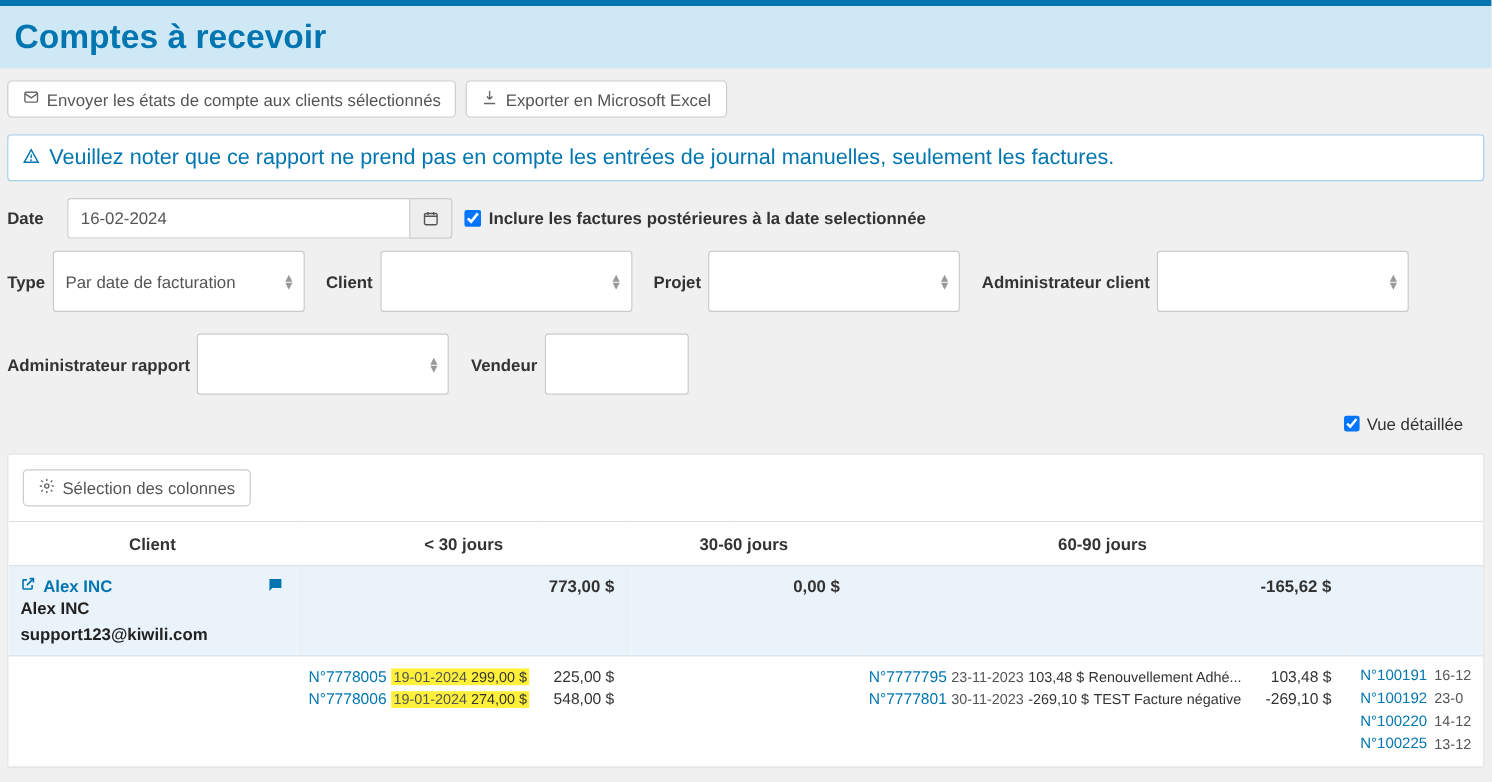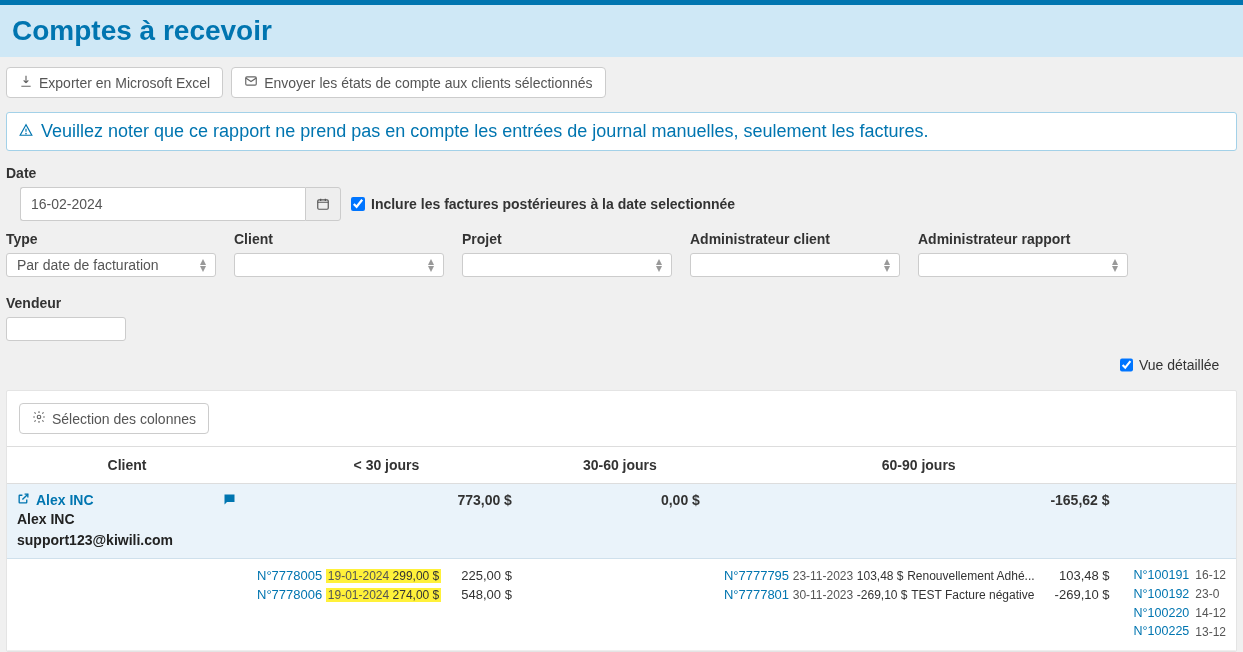--- a/index.html
+++ b/index.html
@@ -6,29 +6,29 @@
   body { font-family: "Helvetica Neue", Helvetica, Arial, sans-serif; font-size: 14px; color: #333; background: #f0f0f0; }
   .topbar { height: 5px; background: #0075b0; }
   .page-header { background: #cfe8f6; padding: 10px 12px; }
   .page-header h1 { color: #0075b0; font-size: 28px; font-weight: 700; }
   .toolbar { padding: 10px 6px; display: flex; gap: 8px; }
   .btn { display: inline-flex; align-items: center; gap: 6px; background: #fff; border: 1px solid #ccc; border-radius: 4px; padding: 6px 12px; color: #555; font-size: 14px; cursor: pointer; }
   .btn .icon { font-size: 14px; color: #666; }
   .alert { margin: 4px 6px 14px; border: 1px solid #a3d1e8; background: #fff; color: #0075b0; border-radius: 3px; padding: 8px 12px; display: flex; align-items: center; gap: 8px; font-size: 18px; }
   .alert .icon { color: #0075b0; font-size: 14px; }
   .filters { padding: 0 6px 10px; }
-  .filter-item { display: flex; flex-direction: column; gap: 6px; }
+  .filter-item { display: flex; gap: 6px; align-items: center; }
   .filter-item label { font-weight: 700; font-size: 14px; color: #333; }
   .date-group { display: flex; align-items: center; padding-left: 14px; }
   .date-group input { height: 34px; width: 285px; border: 1px solid #ccc; border-radius: 3px 0 0 3px; border-right: none; padding: 0 10px; font-size: 14px; color: #555; }
   .date-group .cal-btn { height: 34px; width: 36px; border: 1px solid #ccc; border-radius: 0 3px 3px 0; background: #eee; display: flex; align-items: center; justify-content: center; cursor: pointer; color: #555; }
   .checkbox-inline { display: flex; align-items: center; gap: 6px; font-size: 14px; color: #333; margin-left: 10px; }
   .checkbox-inline input { width: 14px; height: 14px; }
   .select-wrap { position: relative; }
-  .select-wrap select, .select-wrap .sel { height: 24px; width: 210px; border: 1px solid #ccc; border-radius: 3px; background: #fff; padding: 0 26px 0 10px; font-size: 14px; color: #555; appearance: none; -webkit-appearance: none; }
+  .select-wrap select, .select-wrap .sel { height: 51px; width: 210px; border: 1px solid #ccc; border-radius: 3px; background: #fff; padding: 0 26px 0 10px; font-size: 14px; color: #555; appearance: none; -webkit-appearance: none; }
   .select-wrap.type .sel { width: 210px; }
   .select-wrap .arrows { position: absolute; right: 10px; top: 50%; transform: translateY(-50%); font-size: 12px; color: #999; pointer-events: none; display:flex; flex-direction:column; line-height:7px;}
   .filters-row2 { display: flex; gap: 18px; padding: 0 6px 10px; flex-wrap: wrap; }
   .filters-row2 .filter-item label { font-weight: 700; }
   .view-options { padding: 6px 12px 10px; text-align: right; font-size: 14px; color: #333; }
   .view-options label { display: inline-flex; gap: 6px; margin-left: 14px; }
   .panel { background: #fff; margin: 4px 6px 20px; border: 1px solid #e4e4e4; border-radius: 2px; overflow:hidden;}
   .panel-toolbar { padding: 12px; }
   .table-container { overflow-x: auto; }
   table { border-collapse: collapse; width: 100%; min-width: 1220px; }
@@ -60,33 +60,33 @@
 <div class="topbar"></div>
 
 <div class="page-header">
   <h1>Comptes à recevoir</h1>
 </div>
 
 <div class="toolbar">
   <button class="btn">
     <span class="icon">
       <svg width="14" height="14" viewBox="0 0 24 24" fill="none" stroke="currentColor" stroke-width="2">
-          <path d="M12 3v12m0 0l-4-4m4 4l4-4M4 21h16"></path>
-        </svg>
-    </span>
-    <span>Exporter en Microsoft Excel</span>
-  </button>
-  <button class="btn">
-    <span class="icon">
-      <svg width="14" height="14" viewBox="0 0 24 24" fill="none" stroke="currentColor" stroke-width="2">
           <rect x="3" y="5" width="18" height="14" rx="2"></rect>
           <path d="M3 7l9 6 9-6"></path>
         </svg>
     </span>
     <span>Envoyer les états de compte aux clients sélectionnés</span>
+  </button>
+  <button class="btn">
+    <span class="icon">
+      <svg width="14" height="14" viewBox="0 0 24 24" fill="none" stroke="currentColor" stroke-width="2">
+          <path d="M12 3v12m0 0l-4-4m4 4l4-4M4 21h16"></path>
+        </svg>
+    </span>
+    <span>Exporter en Microsoft Excel</span>
   </button>
 </div>
 
 <div class="alert">
   <span class="icon">
     <svg width="14" height="14" viewBox="0 0 24 24" fill="none" stroke="currentColor" stroke-width="2">
         <path d="M12 3L2 21h20L12 3z"></path>
         <path d="M12 10v5"></path>
         <circle cx="12" cy="18" r="0.5" fill="currentColor"></circle>
       </svg>

